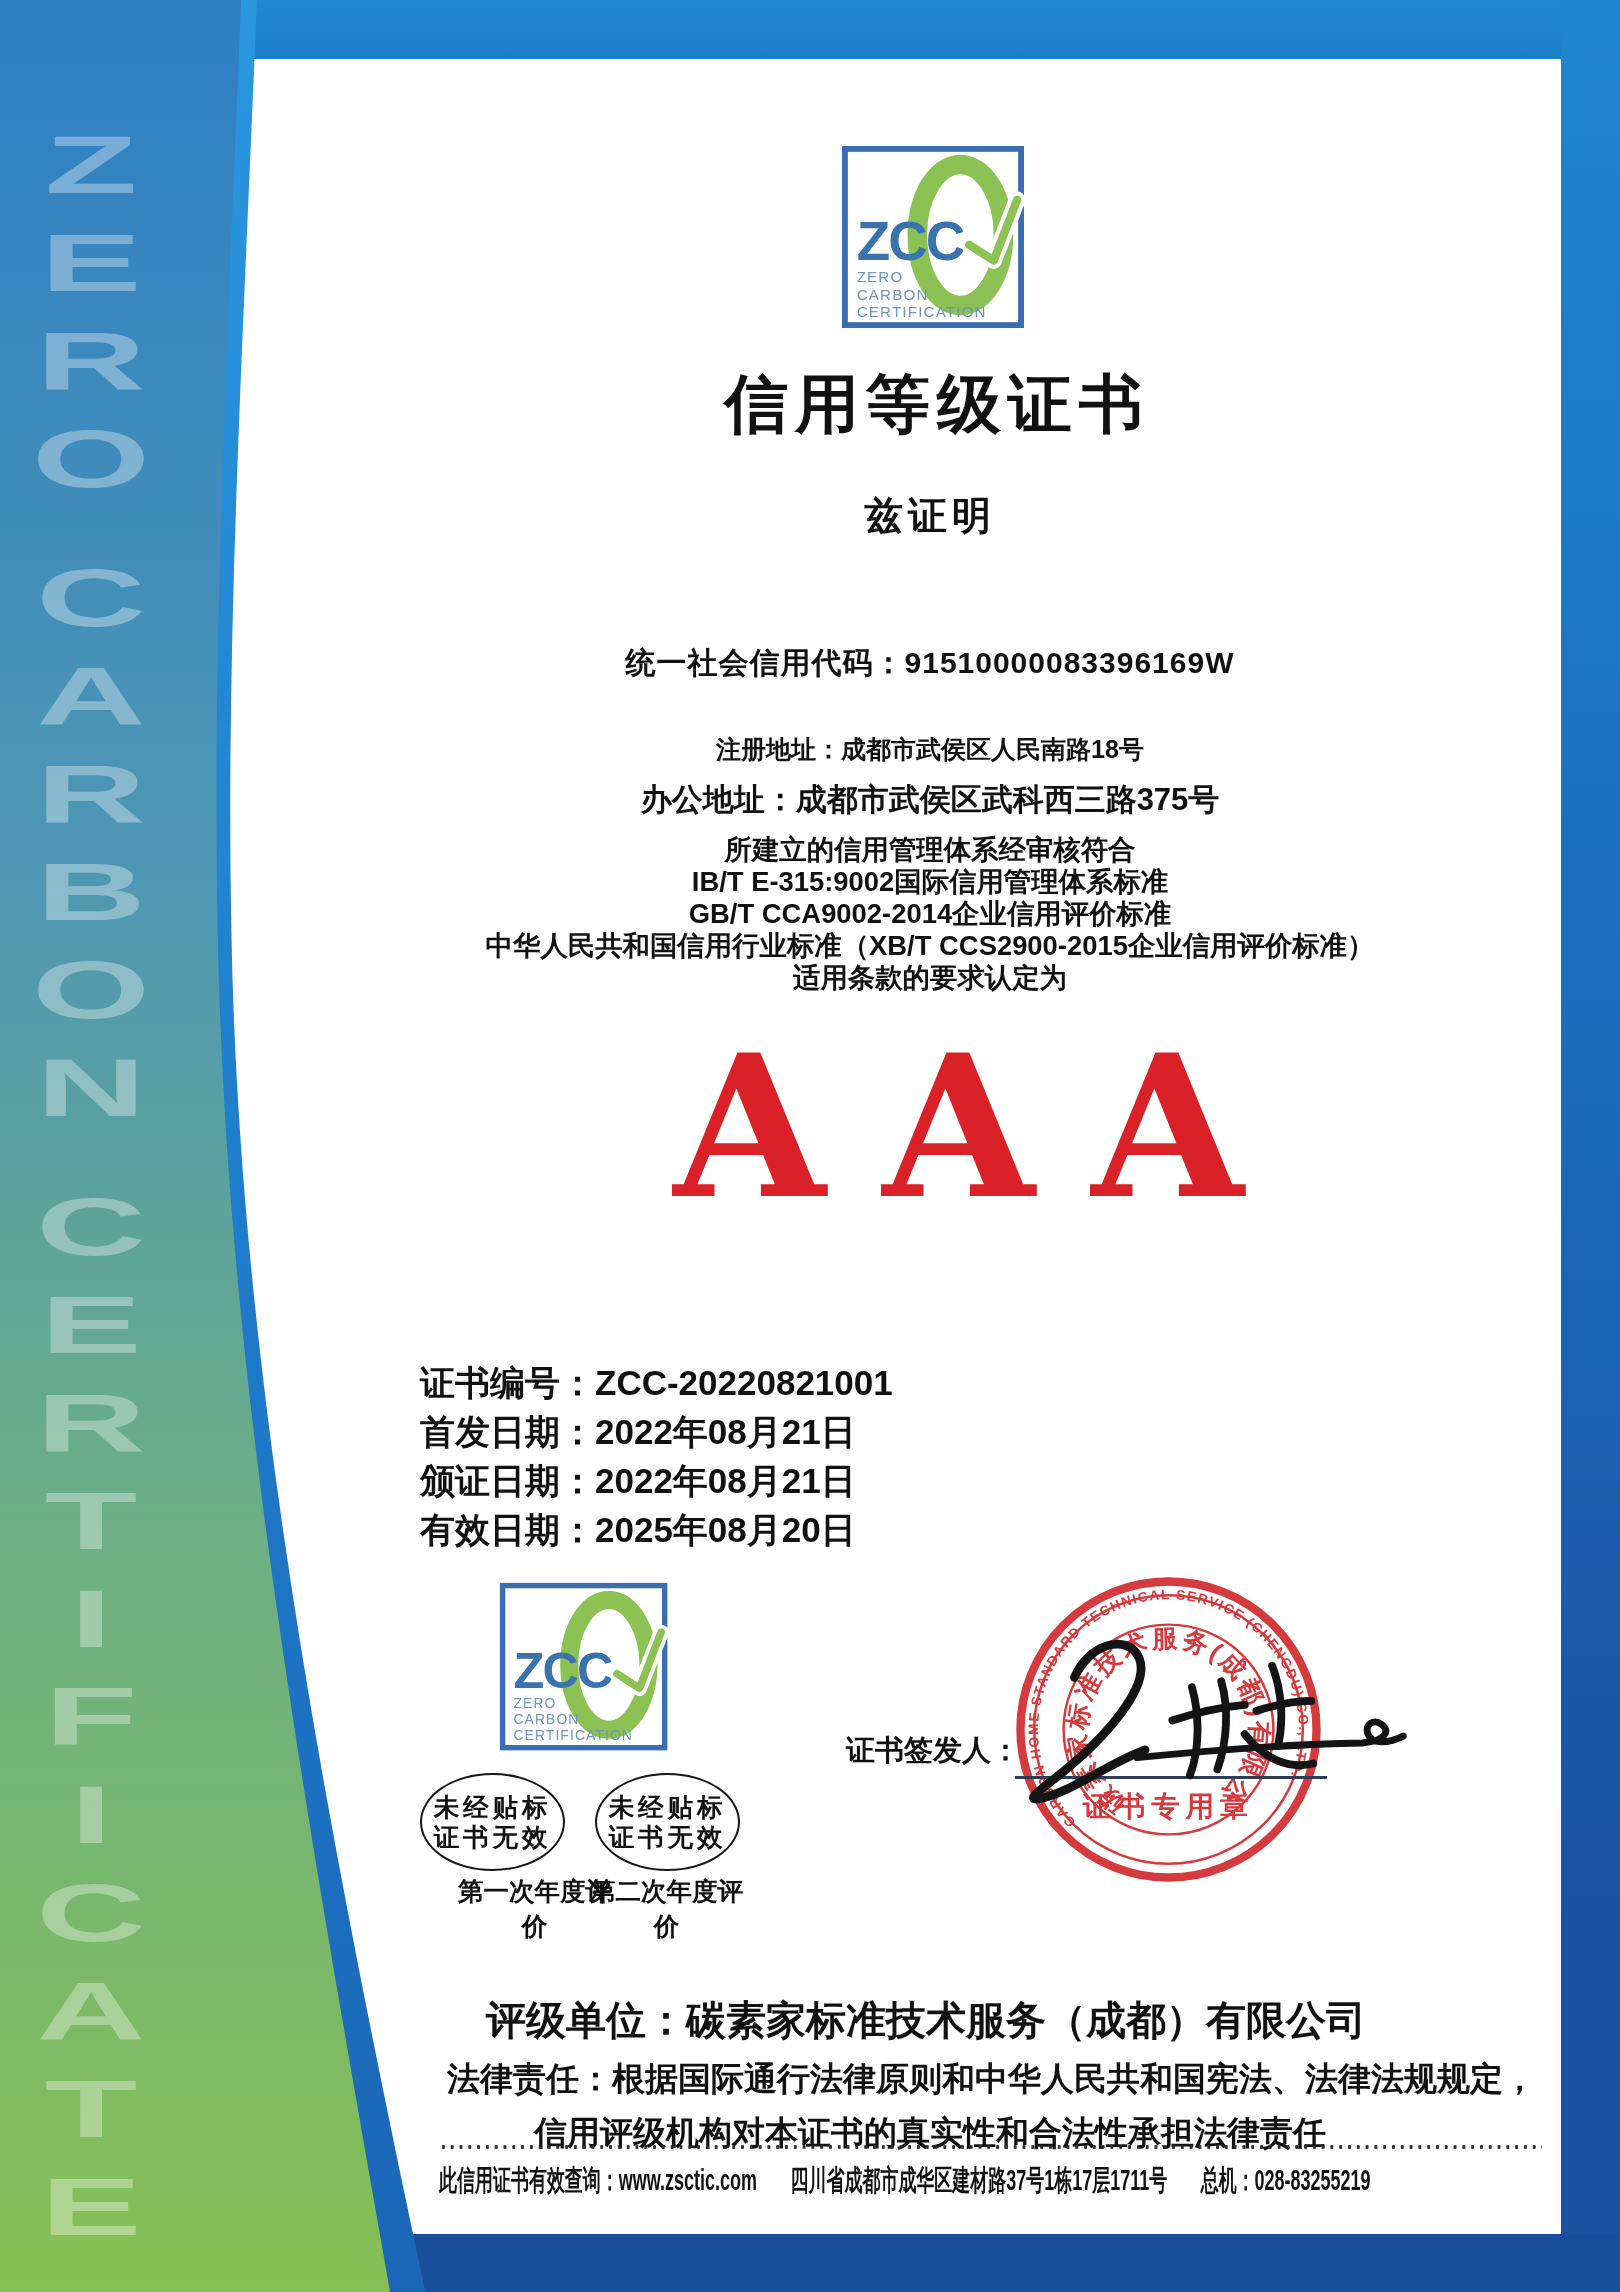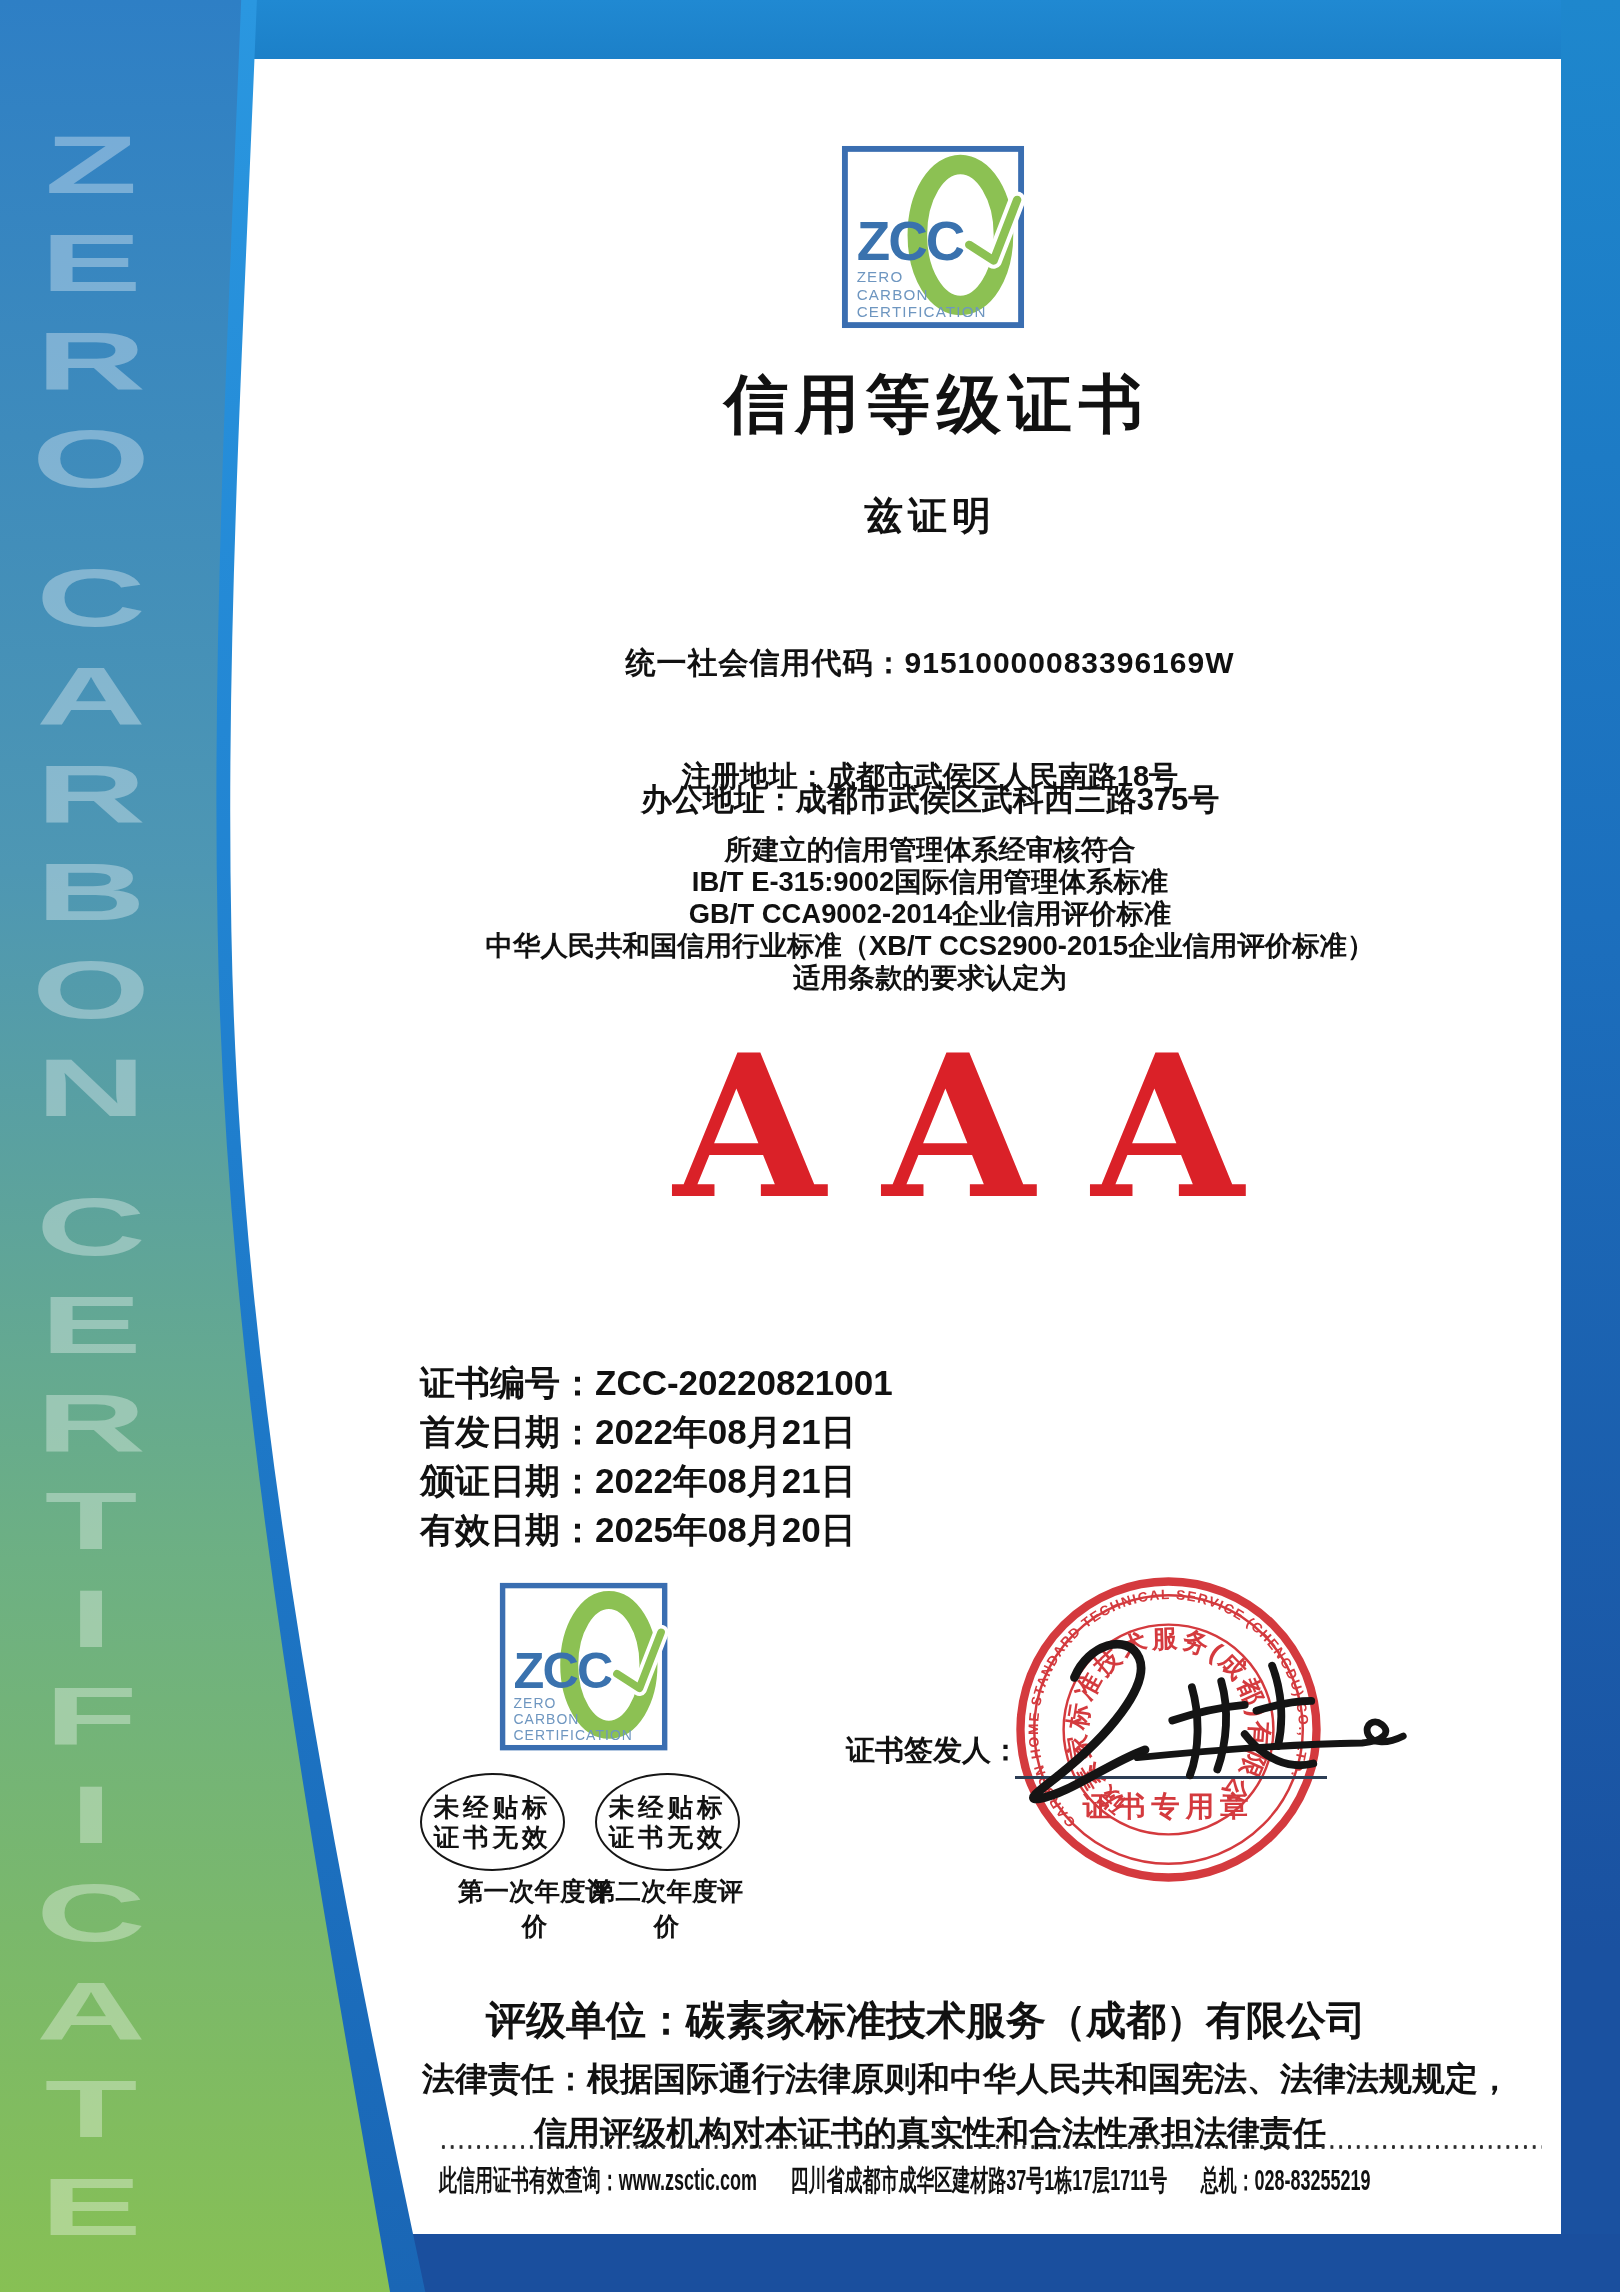--- a/index.html
+++ b/index.html
@@ -22,42 +22,42 @@
   .cx{position:absolute;left:299px;width:1262px;text-align:center;color:var(--ink,#111);}
 
   
   .zcc-logo{position:absolute;width:184px;height:184px;}
   .zcc-logo svg{display:block;width:100%;height:100%;}
 
   .title{top:361px;font-size:64px;font-weight:700;letter-spacing:6.9px;padding-left:6.9px;}
   .certify{top:489px;font-size:39px;font-weight:600;letter-spacing:4.9px;}
   .company{top:547px;font-size:55px;font-weight:700;letter-spacing:9.8px;padding-left:9.8px;}
   .code{top:643px;font-size:30px;font-weight:600;letter-spacing:1px;}
-  .addr1{top:733px;font-size:29px;font-weight:600;margin-top:24px;}
+  .addr1{top:733px;font-size:25px;font-weight:600;}
   .addr2{top:779px;font-size:31px;font-weight:600;}
   .standards{top:834px;font-size:27.4px;font-weight:600;line-height:32px;}
   .rating{top:1029px;font-family:"DejaVu Serif","Liberation Serif",serif;font-size:196px;line-height:196px;
           font-weight:700;color:var(--rating-red,#da2128);letter-spacing:57px;padding-left:57px;}
 
   .details{position:absolute;left:420px;top:1358px;font-size:35px;font-weight:600;line-height:49px;color:var(--ink,#111);}
 
   .signer-label{position:absolute;left:846px;top:1731px;font-size:29px;font-weight:600;color:var(--ink,#111);}
   .signer-line{position:absolute;left:1015px;top:1776px;width:312px;height:2.9px;background:var(--underline-navy,#2c3e55);}
   .seal-svg{position:absolute;left:992px;top:1555px;width:353px;height:349px;}
   .sig-svg{position:absolute;left:980px;top:1607px;width:461px;height:225px;}
 
   .badge{position:absolute;top:1773px;width:141px;height:94px;border:2.9px solid #161616;border-radius:50%;
          display:flex;flex-direction:column;align-items:center;justify-content:center;color:var(--ink,#111);}
   .badge div{font-size:25.5px;font-weight:700;letter-spacing:3.9px;line-height:30px;}
   .badge1{left:420px;} .badge2{left:595px;}
   .badge-cap{position:absolute;top:1874px;width:157px;text-align:center;font-size:25.5px;font-weight:600;color:var(--ink,#111);}
   .cap1{left:412px;margin-left:44px;} .cap2{left:588px;}
 
   .rating-org{position:absolute;left:441px;top:1993px;font-size:40px;font-weight:700;color:var(--ink,#111);margin-left:45px;}
-  .legal1{position:absolute;left:422px;top:2057px;font-size:33px;font-weight:600;color:var(--ink,#111);}
+  .legal1{position:absolute;left:447px;top:2057px;font-size:33px;font-weight:600;color:var(--ink,#111);}
   .legal2{top:2111px;font-size:33px;font-weight:600;}
   .dotline{position:absolute;left:439px;top:2145px;width:1103px;height:3.9px;
            background-image:radial-gradient(circle,#2e2e2e 1.7px,transparent 1.9px);background-size:8.8px 3.9px;background-repeat:repeat-x;}
   .footer-row{position:absolute;left:439px;top:2161px;display:flex;gap:54px;white-space:nowrap;
               font-size:29px;font-weight:600;color:var(--ink,#111);transform:scaleX(0.62);transform-origin:left center;}
 </style>
 </head>
 <body>
 
 <div class="page">

